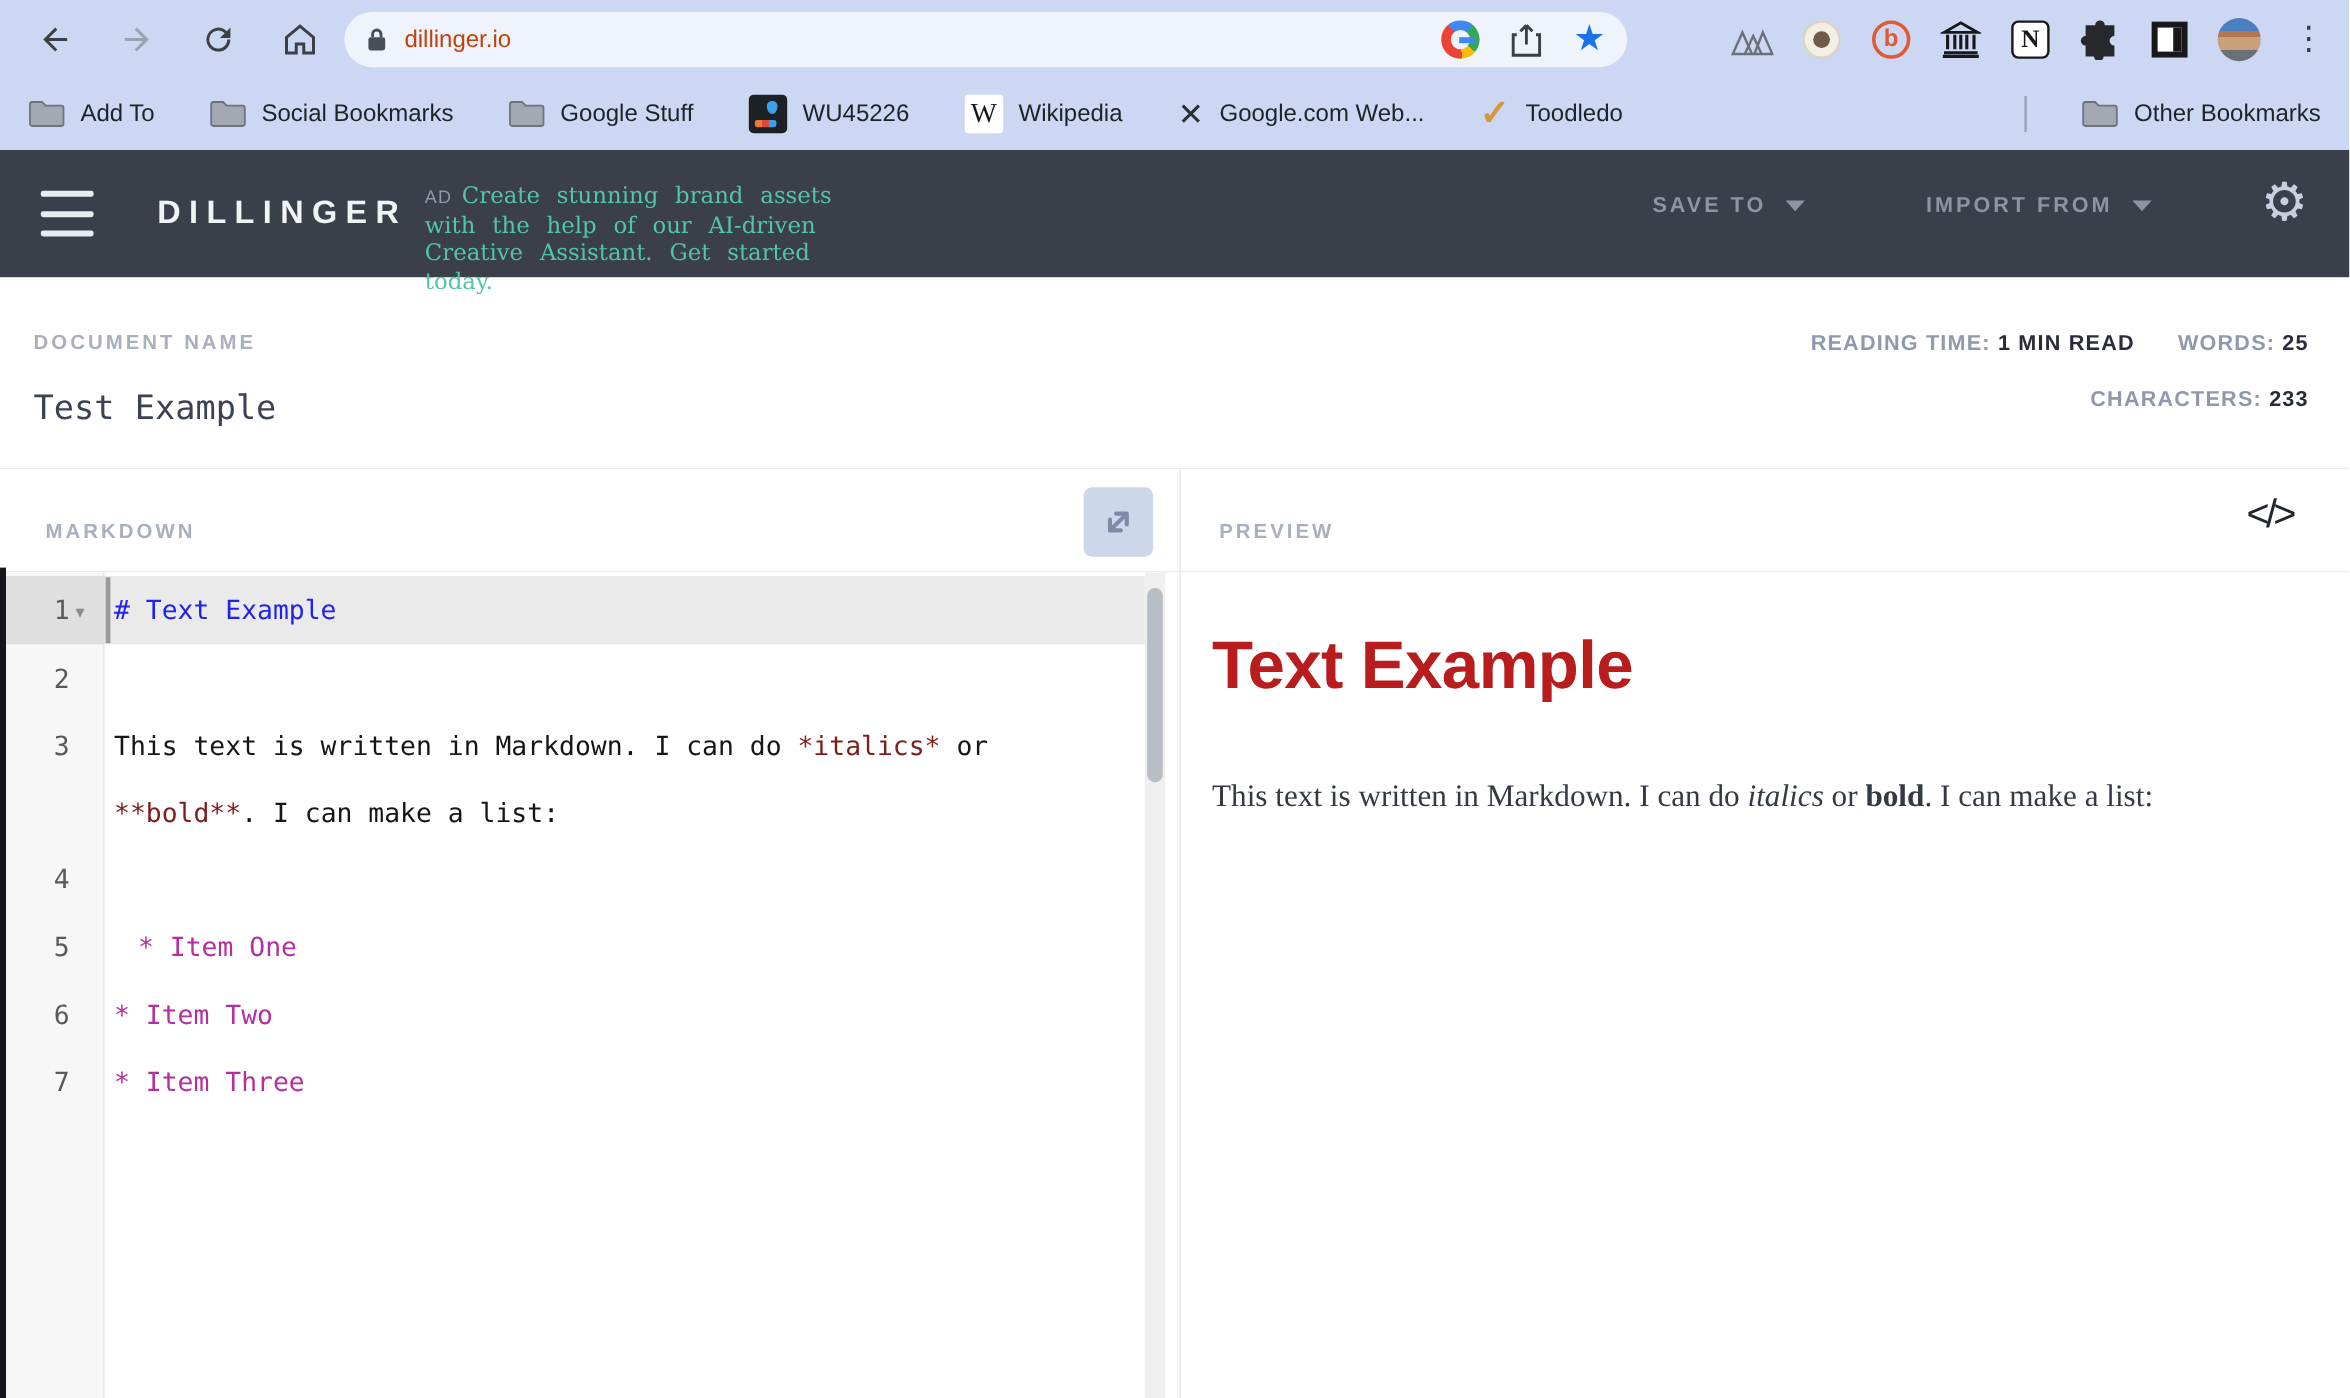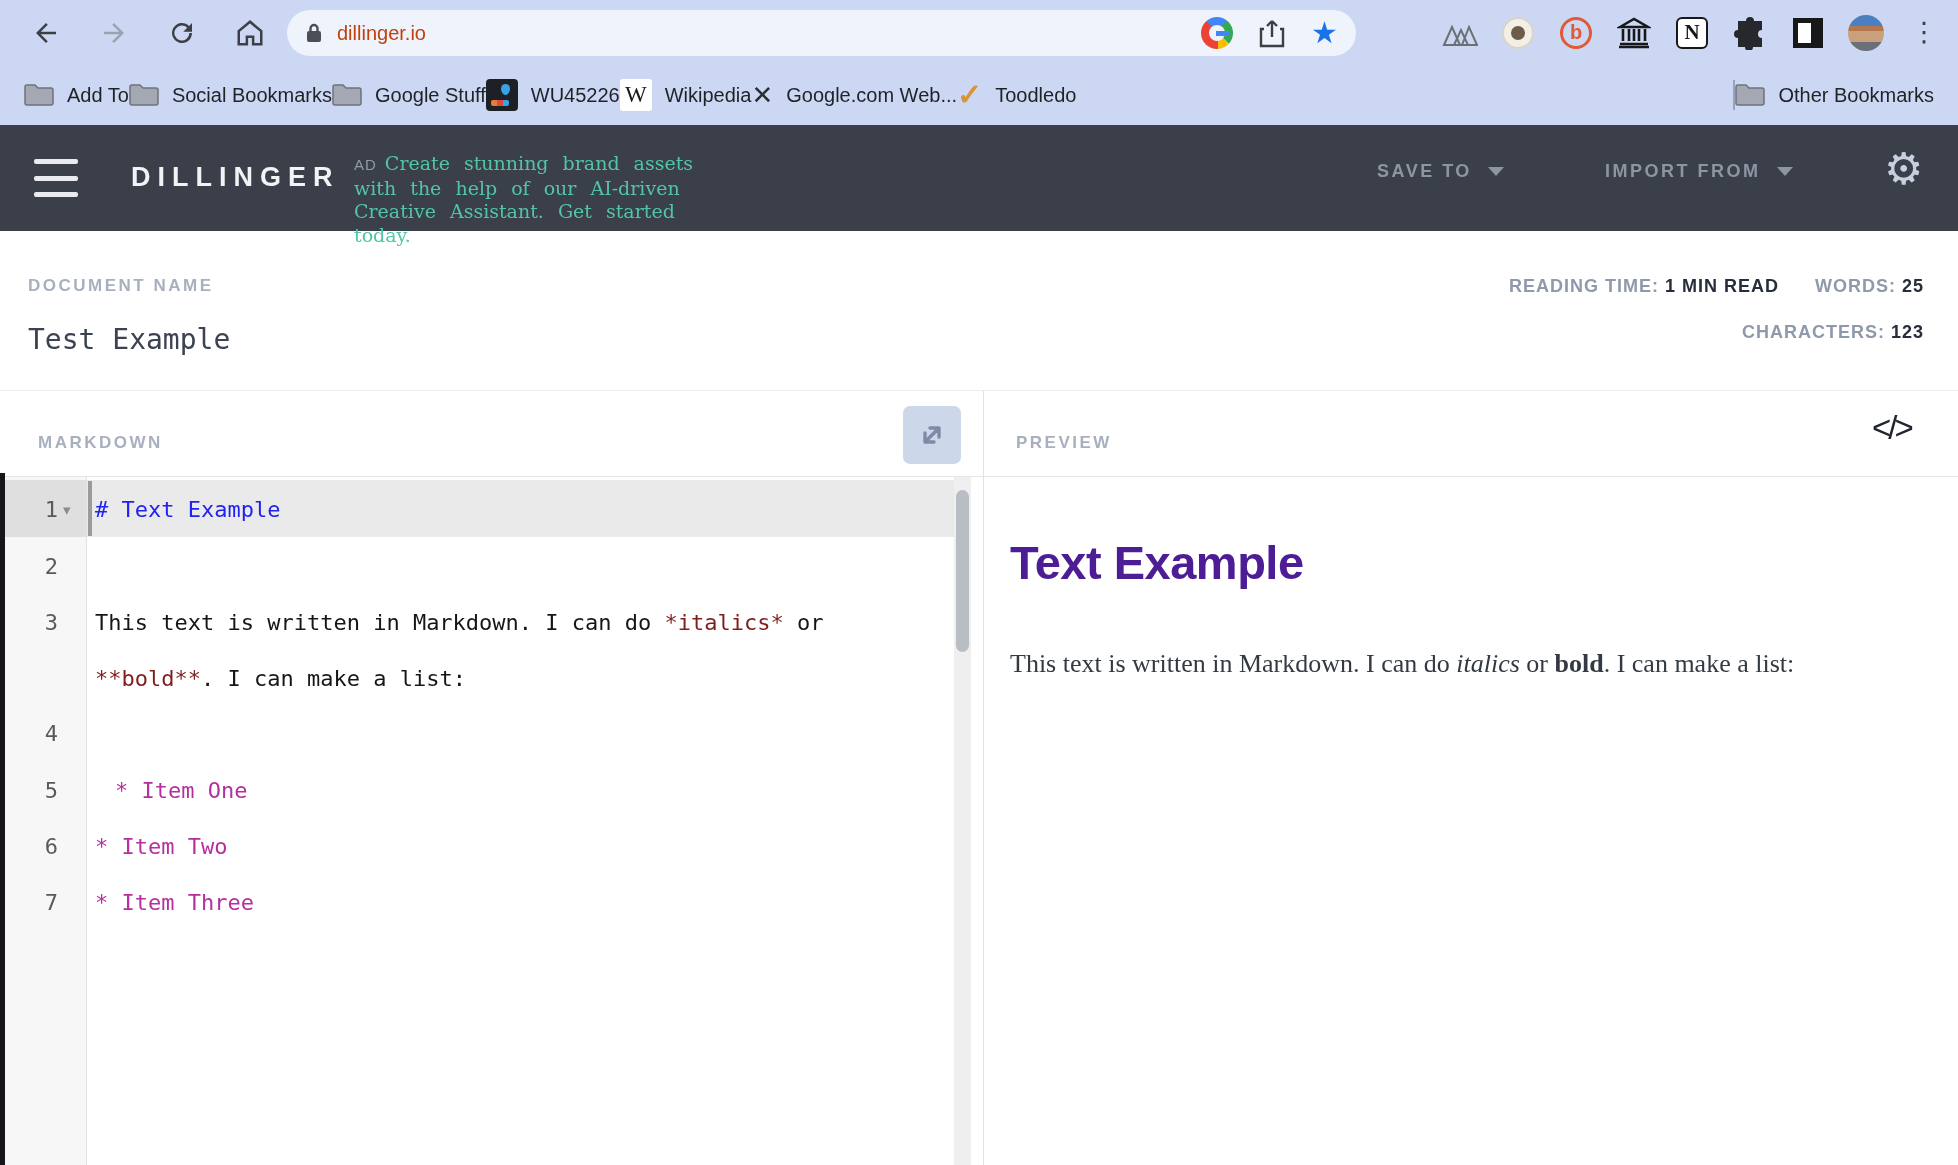--- a/index.html
+++ b/index.html
@@ -38,21 +38,21 @@
   .wu-icon { width:32px; height:32px; border-radius:4px; background:#1d2126; position:relative; }
   .wu-icon::before { content:""; position:absolute; right:8px; top:5px; width:9px; height:11px; background:#3aa0e8; border-radius:50% 50% 50% 50% / 40% 40% 60% 60%; }
   .wu-icon::after { content:""; position:absolute; left:5px; bottom:5px; width:18px; height:6px;
             background:linear-gradient(90deg,#e87b3a 0 33%, #d84b3a 33% 66%, #3aa0e8 66% 100%); border-radius:2px; }
   .wiki { width:32px; height:32px; background:#fff; border-radius:3px; color:#17181a; font-family:"Liberation Serif", serif;
           font-size:23px; display:flex; align-items:center; justify-content:center; }
   .xmark { font-size:26px; color:#2a2e33; }
   .check { font-size:30px; color:#d7953a; font-weight:bold; line-height:1; }
   
   .bookmarks { position:absolute; left:0; top:65px; width:1958px; height:60px; background:#ccd8f3;
-               display:flex; align-items:center; padding:0 24px; }
+               display:flex; align-items:center; padding:0 24px; gap:46px; }
   .bm { display:flex; align-items:center; gap:13px; font-size:20px; color:#1f2226; cursor:pointer; white-space:nowrap; }
   .bm-sep { width:2px; height:30px; background:#9aa3b8; margin-left:auto; }
   
   .app-header { position:absolute; left:0; top:125px; width:1958px; height:106px; background:#3a3f4a; overflow:visible; z-index:3; }
   .hamburger { position:absolute; left:34px; top:34px; width:44px; height:38px; display:flex; flex-direction:column; justify-content:space-between; cursor:pointer; }
   .hamburger span { display:block; width:44px; height:5px; background:#e9ebf1; border-radius:2px; }
   .brand { position:absolute; left:131px; top:37px; color:#f2f3f5; font-size:27px; font-weight:700; letter-spacing:7px; }
   .ad-block { position:absolute; left:354px; top:27px; width:420px; font-family:"DejaVu Serif", serif; font-size:19px;
               line-height:23.5px; color:#52c5a7; word-spacing:8px; }
   .ad-badge { color:#9298a5; font-size:15px; letter-spacing:1px; margin-right:8px; font-family:"Liberation Sans", sans-serif; }
@@ -91,22 +91,22 @@
   .cline { position:absolute; left:95px; width:810px; line-height:56.4px; color:#161616; }
   .tok-h { color:#2222ef; }
   .tok-em { color:#7f1d1d; }
   .tok-li { color:#b52f9e; }
   .ed-scroll-track { position:absolute; left:954px; top:0; width:17px; height:688px; background:#efefef; }
   .ed-scroll-thumb { position:absolute; left:2px; top:13px; width:13px; height:162px; background:#b9bdc4; border-radius:7px; }
   .left-strip { position:absolute; left:0; top:473px; width:5px; height:692px; background:#15151a; }
   
   .preview { position:absolute; left:984px; top:477px; width:974px; height:688px; background:#fff; color:#333a44;
              font-family:"Liberation Serif", serif; }
-  .pv-h1 { position:absolute; left:26px; top:58px; font-family:"Liberation Sans", sans-serif; font-weight:700;
-           font-size:47px; color:#4c1d95; letter-spacing:-0.5px; }
+  .pv-h1 { position:absolute; left:26px; top:44px; font-family:"Liberation Sans", sans-serif; font-weight:700;
+           font-size:56px; color:#b91c1c; letter-spacing:-0.5px; }
   .pv-para { position:absolute; left:26px; top:158px; width:830px; font-size:26px; line-height:57px; }
   .pv-list { position:absolute; left:26px; top:325px; list-style:disc; padding-left:96px; font-size:26px; }
   .pv-list li { line-height:31px; margin-bottom:26px; }
   svg { display:block; }
 </style>
 </head>
 <body>
 
 <div id="screen">
 
@@ -269,21 +269,21 @@
           <span class="val">1 MIN READ</span>
         </div>
         <div class="stat">
           <span class="lab">WORDS:</span>
           <span class="val">25</span>
         </div>
       </div>
       <div class="stats-row2">
         <div class="stat">
           <span class="lab">CHARACTERS:</span>
-          <span class="val">123</span>
+          <span class="val">233</span>
         </div>
       </div>
     </div>
   </div>
 
   <div class="pane-headers">
     <div class="small-label md-title">MARKDOWN</div>
     <div class="expand-btn">
       <svg width="58" height="58" viewBox="0 0 58 58">
         <path d="M22 36 36 22M36 22h-9M36 22v9M22 36h9M22 36v-9" stroke="#7e8aa6" stroke-width="3.4" fill="none" stroke-linecap="round"></path>

